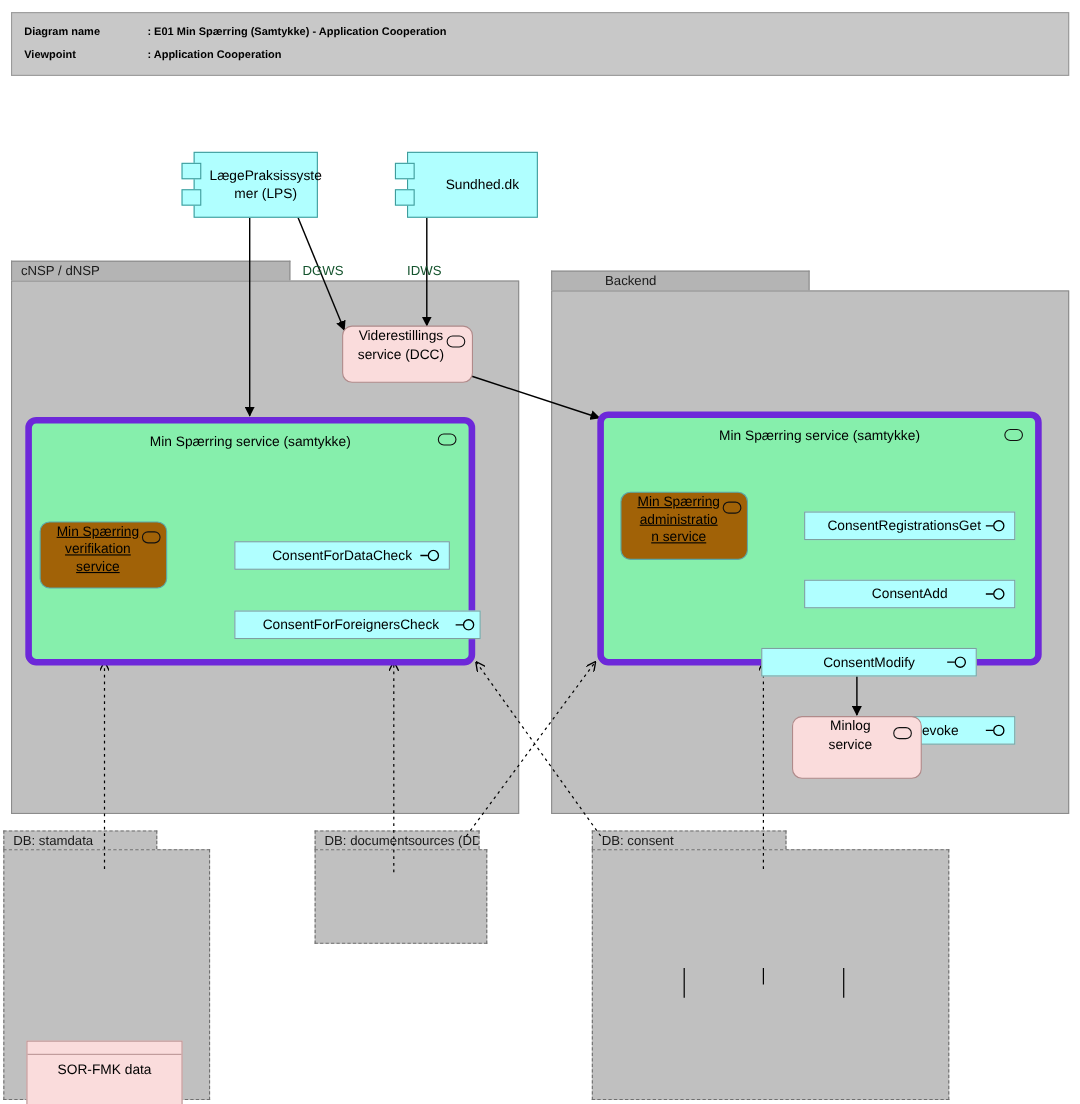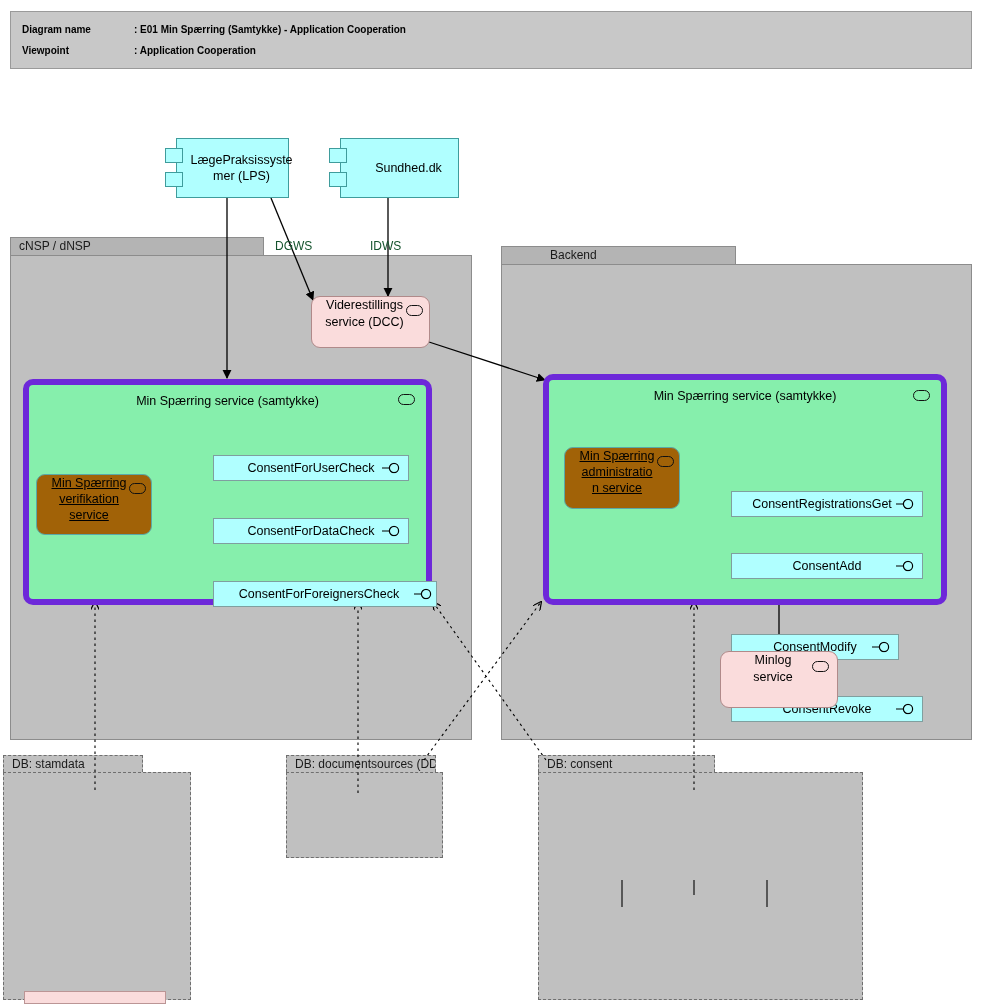--- a/index.html
+++ b/index.html
@@ -247,21 +247,21 @@
   </svg>
 
   <div class="abs" style="left:165px; top:138px; width:124px; height:60px;">
     <div class="component abs" style="left:11px; top:0; width:113px; height:60px;">
       <span>LægePraksissyste mer (LPS)</span>
     </div>
     <div class="comp-notch abs" style="left:0; top:10px;"></div>
     <div class="comp-notch abs" style="left:0; top:34px;"></div>
   </div>
 
-  <div class="abs" style="left:329px; top:138px; width:130px; height:74px;">
+  <div class="abs" style="left:359px; top:138px; width:130px; height:74px;">
     <div class="component abs" style="left:11px; top:0; width:119px; height:60px;">
       <span>Sundhed.dk</span>
     </div>
     <div class="comp-notch abs" style="left:0; top:10px;"></div>
     <div class="comp-notch abs" style="left:0; top:34px;"></div>
   </div>
 
   <div class="abs edge-label" style="left:275px; top:239px;">DGWS</div>
   <div class="abs edge-label" style="left:370px; top:239px;">IDWS</div>
 
@@ -280,27 +280,20 @@
 
   <div class="abs app-service cyan" style="left:36px; top:474px; width:116px; height:61px;">
     <div style="line-height:16px; padding-right:10px;">
       <div>Min Spærring</div>
       <div>verifikation</div>
       <div>service</div>
     </div>
     <div class="badge-comp abs" style="right:5px; top:8px;"></div>
   </div>
 
-  <div class="abs iface" style="left:213px; top:455px; width:196px; height:26px;">
-    <span>ConsentForUserCheck</span>
-    <svg class="lolli" viewBox="0 0 20 11">
-      <line x1="0" y1="5.5" x2="7" y2="5.5" stroke="#000" stroke-width="1.2"></line>
-      <circle cx="12" cy="5.5" r="4.6" fill="none" stroke="#000" stroke-width="1.2"></circle>
-    </svg>
-  </div>
   <div class="abs iface" style="left:213px; top:492px; width:196px; height:26px;">
     <span>ConsentForDataCheck</span>
     <svg class="lolli" viewBox="0 0 20 11">
       <line x1="0" y1="5.5" x2="7" y2="5.5" stroke="#000" stroke-width="1.2"></line>
       <circle cx="12" cy="5.5" r="4.6" fill="none" stroke="#000" stroke-width="1.2"></circle>
     </svg>
   </div>
   <div class="abs iface" style="left:213px; top:529px; width:224px; height:26px;">
     <span style="padding-right:12px;">ConsentForForeignersCheck</span>
     <svg class="lolli" viewBox="0 0 20 11" style="right:2px;">
@@ -330,21 +323,21 @@
       <circle cx="12" cy="5.5" r="4.6" fill="none" stroke="#000" stroke-width="1.2"></circle>
     </svg>
   </div>
   <div class="abs iface" style="left:731px; top:449px; width:192px; height:26px;">
     <span>ConsentAdd</span>
     <svg class="lolli" viewBox="0 0 20 11">
       <line x1="0" y1="5.5" x2="7" y2="5.5" stroke="#000" stroke-width="1.2"></line>
       <circle cx="12" cy="5.5" r="4.6" fill="none" stroke="#000" stroke-width="1.2"></circle>
     </svg>
   </div>
-  <div class="abs iface" style="left:731px; top:485px; width:168px; height:26px;margin-top:19px;">
+  <div class="abs iface" style="left:692px; top:485px; width:196px; height:26px;">
     <span>ConsentModify</span>
     <svg class="lolli" viewBox="0 0 20 11">
       <line x1="0" y1="5.5" x2="7" y2="5.5" stroke="#000" stroke-width="1.2"></line>
       <circle cx="12" cy="5.5" r="4.6" fill="none" stroke="#000" stroke-width="1.2"></circle>
     </svg>
   </div>
   <div class="abs iface" style="left:731px; top:521px; width:192px; height:26px;">
     <span>ConsentRevoke</span>
     <svg class="lolli" viewBox="0 0 20 11">
       <line x1="0" y1="5.5" x2="7" y2="5.5" stroke="#000" stroke-width="1.2"></line>

